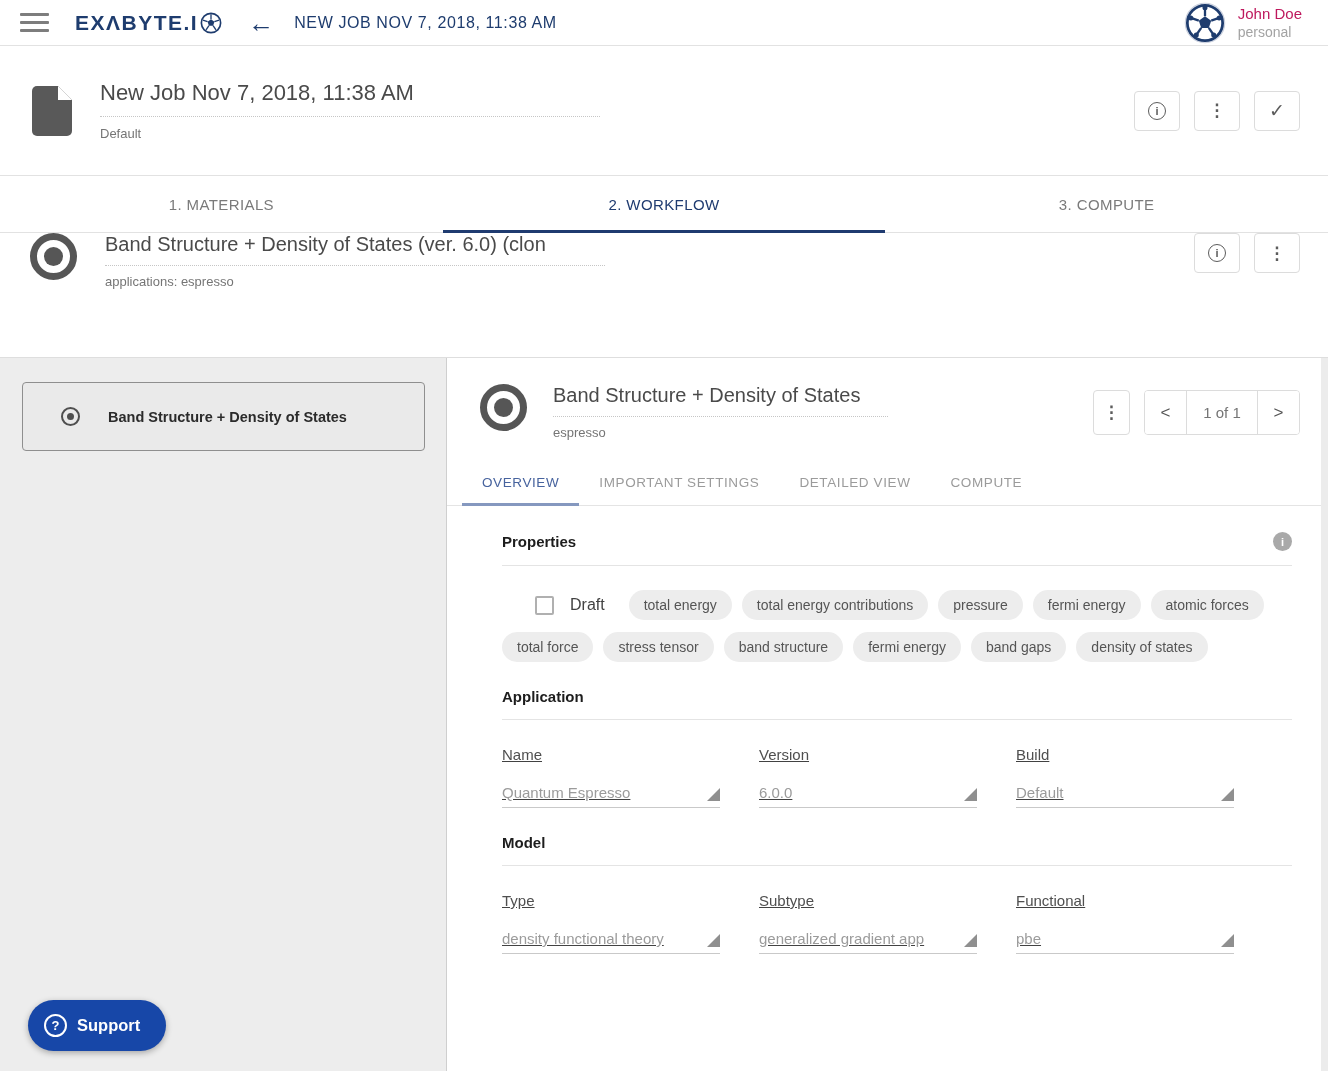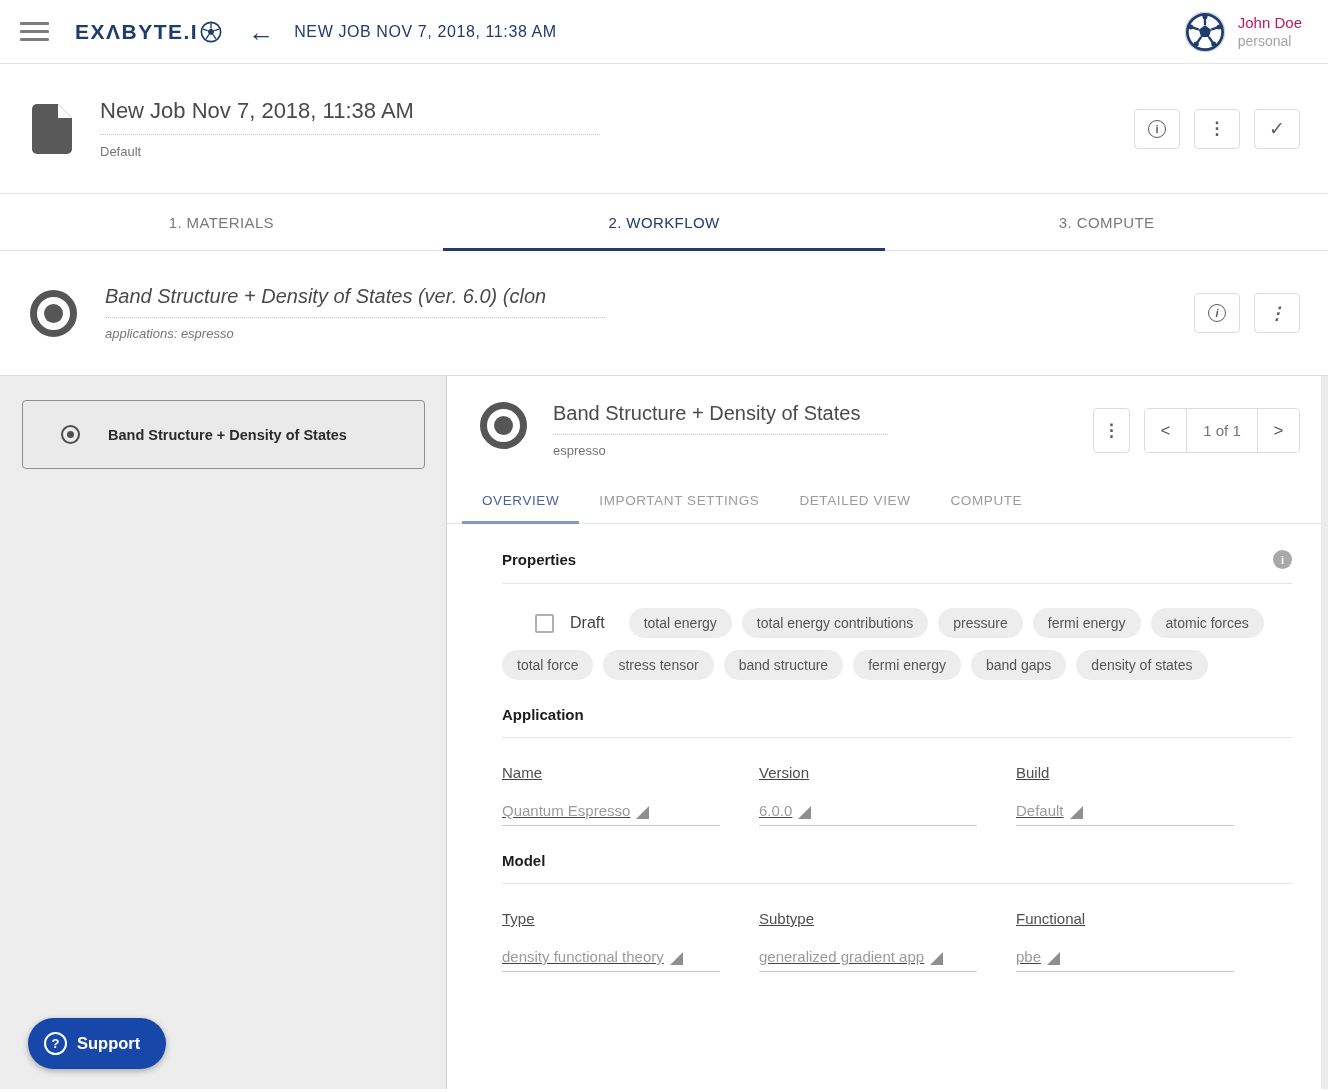--- a/index.html
+++ b/index.html
@@ -1,20 +1,20 @@
 <!DOCTYPE html>
 <html><head>
 <meta charset="utf-8">
 <style>
   * { margin:0; padding:0; box-sizing:border-box; }
   html,body { width:1328px; height:1092px; background:#fff; overflow:hidden;
               font-family:"Liberation Sans", sans-serif; color:#424242; }
 
   
-  .app-header { height:64px; border-bottom:1px solid #e2e2e2; display:flex; align-items:center; padding-right:26px; background:#fff; }
+  .app-header { height:46px; border-bottom:1px solid #e2e2e2; display:flex; align-items:center; padding-right:26px; background:#fff; }
   .hamburger { margin-left:20px; width:29px; display:flex; flex-direction:column; gap:5px; cursor:pointer; }
   .hamburger span { height:3px; background:#7d7d7d; border-radius:1px; }
   .logo { margin-left:26px; display:flex; align-items:center; gap:2px; color:#1e3c6e; font-size:21px; font-weight:bold; letter-spacing:1.5px; cursor:pointer; }
   .back-arrow { margin-left:26px; font-size:26px; color:#1e3c6e; line-height:1; cursor:pointer; font-weight:bold; }
   .nav-title { margin-left:20px; font-size:16px; color:#1e3c6e; letter-spacing:0.6px; font-weight:500; }
   .spacer { flex:1; }
   .user { display:flex; align-items:center; gap:12px; }
   .user-texts { display:flex; flex-direction:column; line-height:1.3; }
   .user-name { font-size:15px; color:#be185d; }
   .user-scope { font-size:14px; color:#a3a3a3; }
@@ -30,21 +30,21 @@
   .kebab-glyph { font-size:17px; font-weight:bold; letter-spacing:0; }
   .info-ring { width:18px; height:18px; border:1.6px solid #5c5c5c; border-radius:50%; display:flex; align-items:center; justify-content:center; font-size:11px; font-weight:bold; color:#5c5c5c; }
 
   
   .steps { height:57px; border-bottom:1px solid #e2e2e2; display:flex; }
   .step { flex:1; display:flex; align-items:center; justify-content:center; font-size:15px; color:#7a7a7a; letter-spacing:0.4px; font-weight:500; position:relative; cursor:pointer; }
   .step.active { color:#1f3b70; }
   .step.active::after { content:""; position:absolute; left:0; right:0; bottom:-1px; height:3px; background:#1f3b70; }
 
   
-  .wf-header { height:124px; display:flex; align-items:center; padding:0 28px 0 30px;font-style:italic; }
+  .wf-header { height:124px; display:flex; padding:0 28px 0 30px; }
   .target-lg { width:47px; height:47px; border:7px solid #565656; border-radius:50%; display:flex; align-items:center; justify-content:center; flex:none; }
   .target-lg i { width:19px; height:19px; background:#565656; border-radius:50%; }
   .wf-texts { margin-left:28px; }
   .wf-title { font-size:20px; color:#4a4a4a; padding-bottom:9px; border-bottom:1px dotted #c6c6c6; width:500px; white-space:nowrap; overflow:hidden; cursor:text; }
   .wf-sub { font-size:13px; color:#757575; margin-top:8px; }
 
   
   .body-split { display:flex; height:714px; border-top:1px solid #dedede; }
   .side-panel { width:447px; background:#ededed; border-right:1px solid #cfcfcf; position:relative; flex:none; }
   .wf-card { margin:24px 21px 0 22px; height:69px; border:1px solid #8f8f8f; border-radius:4px; background:#eaeaea; display:flex; align-items:center; padding:0 16px; cursor:pointer; }
@@ -79,21 +79,21 @@
   .divider { height:1px; background:#e4e4e4; margin-top:14px; }
 
   .draft-row { margin-top:24px; display:flex; flex-wrap:wrap; align-items:center; column-gap:10px; row-gap:12px; }
   .draft-checkbox { width:19px; height:19px; border:2px solid #b0b0b0; border-radius:2px; margin-left:33px; background:#fff; cursor:pointer; flex:none; }
   .draft-label { font-size:16px; color:#424242; margin:0 14px 0 6px; }
   .chip { background:#ededed; border-radius:16px; padding:7px 15px; font-size:14px; color:#555; white-space:nowrap; cursor:pointer; }
 
   .fields-grid { display:flex; gap:39px; margin-top:26px; }
   .field { width:218px; flex:none;text-decoration:underline; }
   .field-label { font-size:15px; color:#4f4f4f; }
-  .field-value { display:flex; align-items:flex-end; justify-content:flex-start; border-bottom:1px solid #c9c9c9; padding-bottom:6px; margin-top:21px; font-size:15px; color:#9b9b9b; cursor:pointer; min-height:22px; white-space:nowrap; overflow:hidden; }
+  .field-value { display:flex; align-items:flex-end; justify-content:space-between; border-bottom:1px solid #c9c9c9; padding-bottom:6px; margin-top:21px; font-size:15px; color:#9b9b9b; cursor:pointer; min-height:22px; white-space:nowrap; overflow:hidden; }
   .tri { width:0; height:0; border-bottom:13px solid #8f8f8f; border-left:13px solid transparent; flex:none; margin-left:6px; }
 </style>
 </head>
 <body>
 
 <div class="app-header">
   <div class="hamburger">
       <span></span>
       <span></span>
       <span></span>

